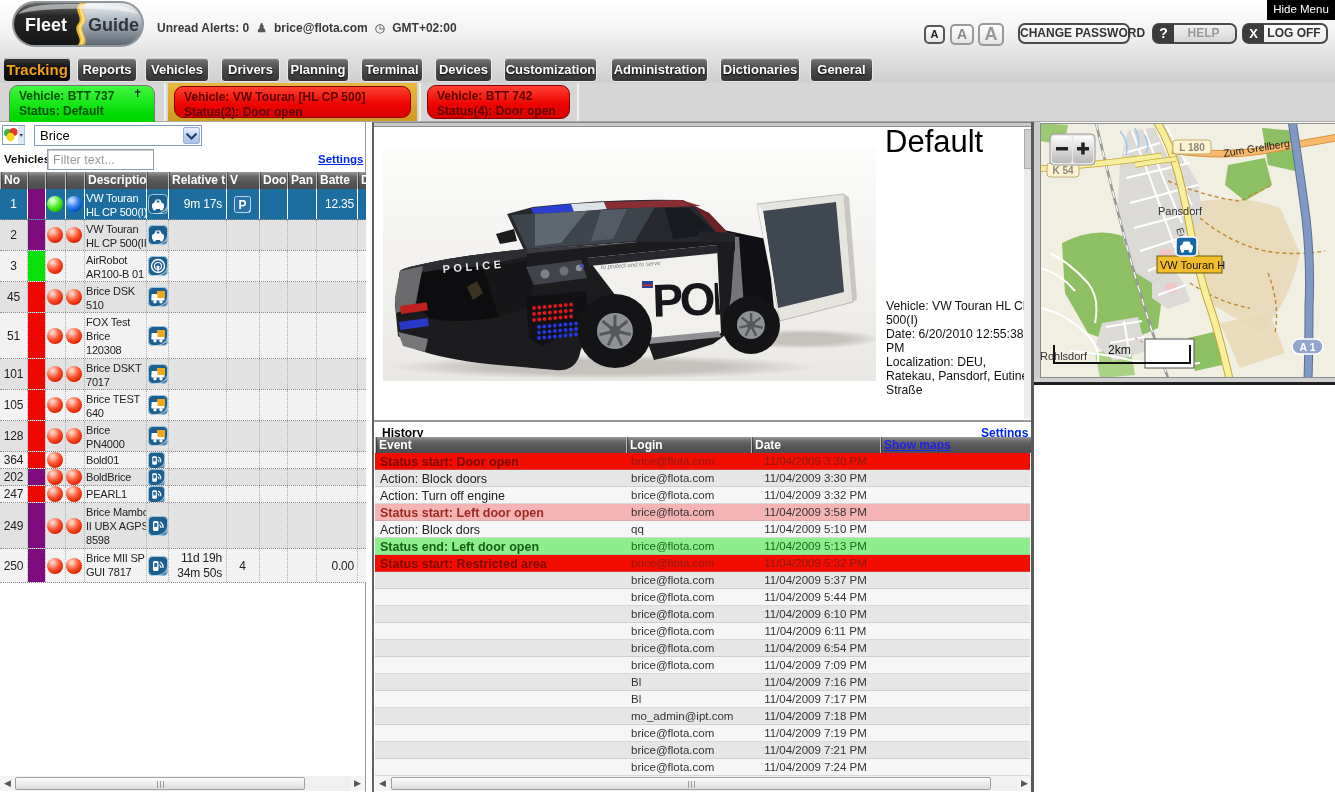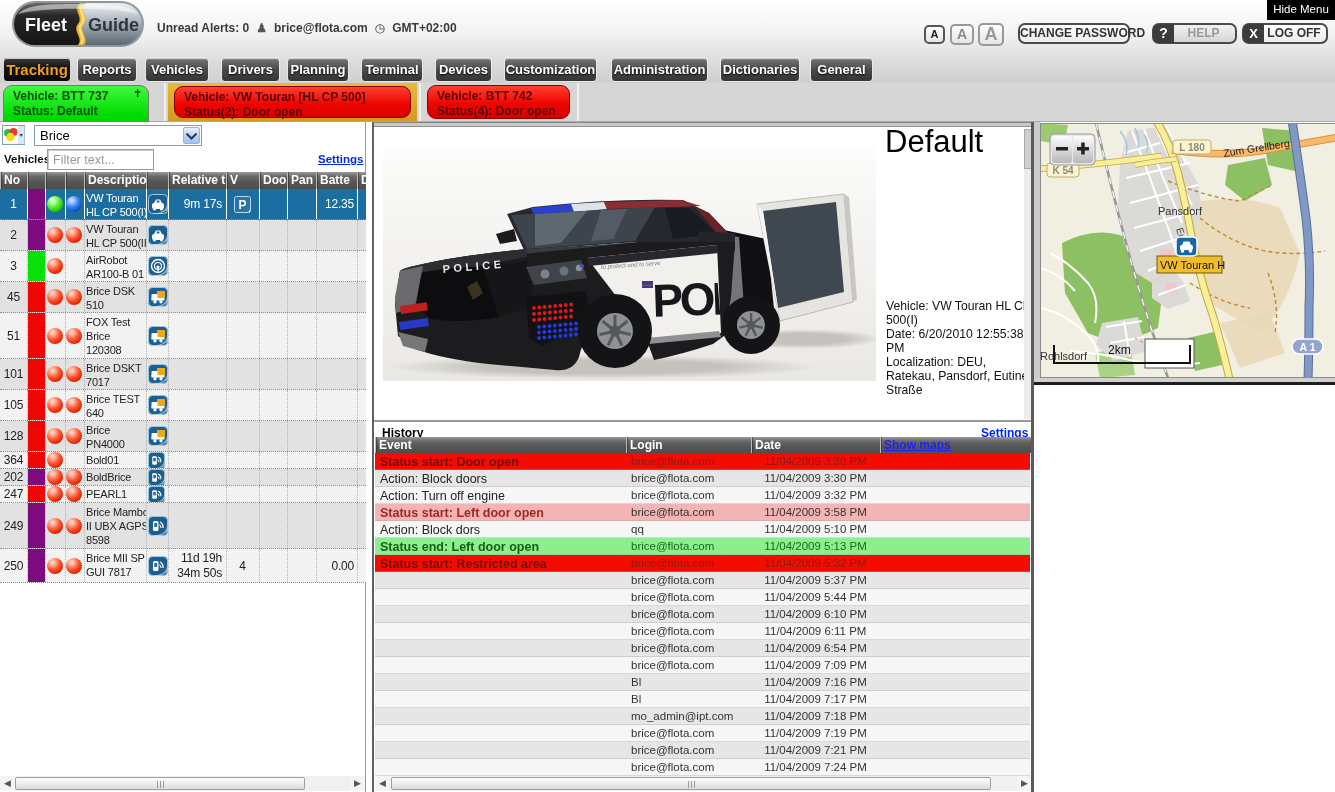--- a/index.html
+++ b/index.html
@@ -92,21 +92,21 @@
   <div class="tab" style="left:611px;width:97px">Administration</div>
   <div class="tab" style="left:720px;width:80px">Dictionaries</div>
   <div class="tab" style="left:810px;width:63px">General</div>
 
   <div id="astrip">
       <div class="abs" style="left:164px;top:0;width:2px;height:38px;background:#f0f0f0"></div>
       <div class="abs" style="left:419px;top:0;width:2px;height:38px;background:#f0f0f0"></div>
       <div class="abs" style="left:577px;top:0;width:2px;height:38px;background:#f0f0f0"></div>
     </div>
   <div class="abs" style="left:168px;top:83px;width:249px;height:38px;background:linear-gradient(#e8b93c,#cf9a1e)"></div>
-  <div class="abox" style="left:3px;top:85px;width:146px;height:50px;background:linear-gradient(#40f840,#00dc00 60%,#00c800);border:1px solid #777;color:#005000">Vehicle: BTT 737<br>Status: Default</div>
+  <div class="abox" style="left:9px;top:85px;width:146px;height:50px;background:linear-gradient(#40f840,#00dc00 60%,#00c800);border:1px solid #777;color:#005000">Vehicle: BTT 737<br>Status: Default</div>
   <div class="abs" style="left:133px;top:87px;width:10px;height:12px;color:#222;font-size:11px">✝</div>
   <div class="abox" style="left:174px;top:86px;width:237px;height:32px;background:linear-gradient(#ff4030,#ee0600 55%,#d80000);border:1px solid #8a0000;color:#5c0000">Vehicle: VW Touran [HL CP 500]<br>Status(2): Door open</div>
   <div class="abox" style="left:427px;top:85px;width:143px;height:34px;background:linear-gradient(#ff4030,#ee0600 55%,#d80000);border:1px solid #8a0000;color:#5c0000">Vehicle: BTT 742<br>Status(4): Door open</div>
 
   <div id="lpanel">
 <svg class="abs" style="left:2px;top:3px" width="23" height="20">
         <rect x="0.5" y="0.5" width="22" height="19" fill="#fff" stroke="#7f9db9"></rect>
         <rect x="16" y="1" width="6.5" height="18" fill="#dce6f5"></rect>
         <path d="M17.5 9 L21 9 L19.25 12 Z" fill="#345"></path>
         <circle cx="6" cy="8" r="4" fill="#3bb53b"></circle>

